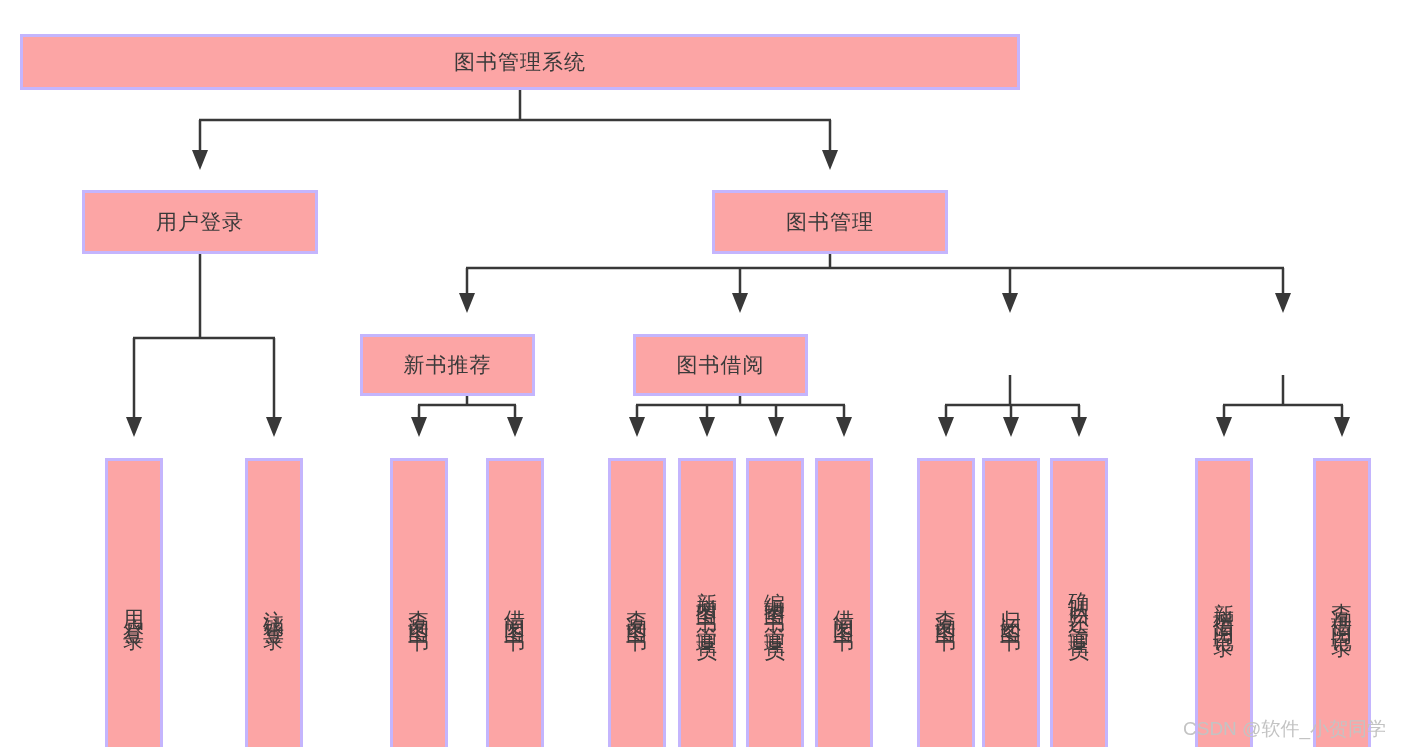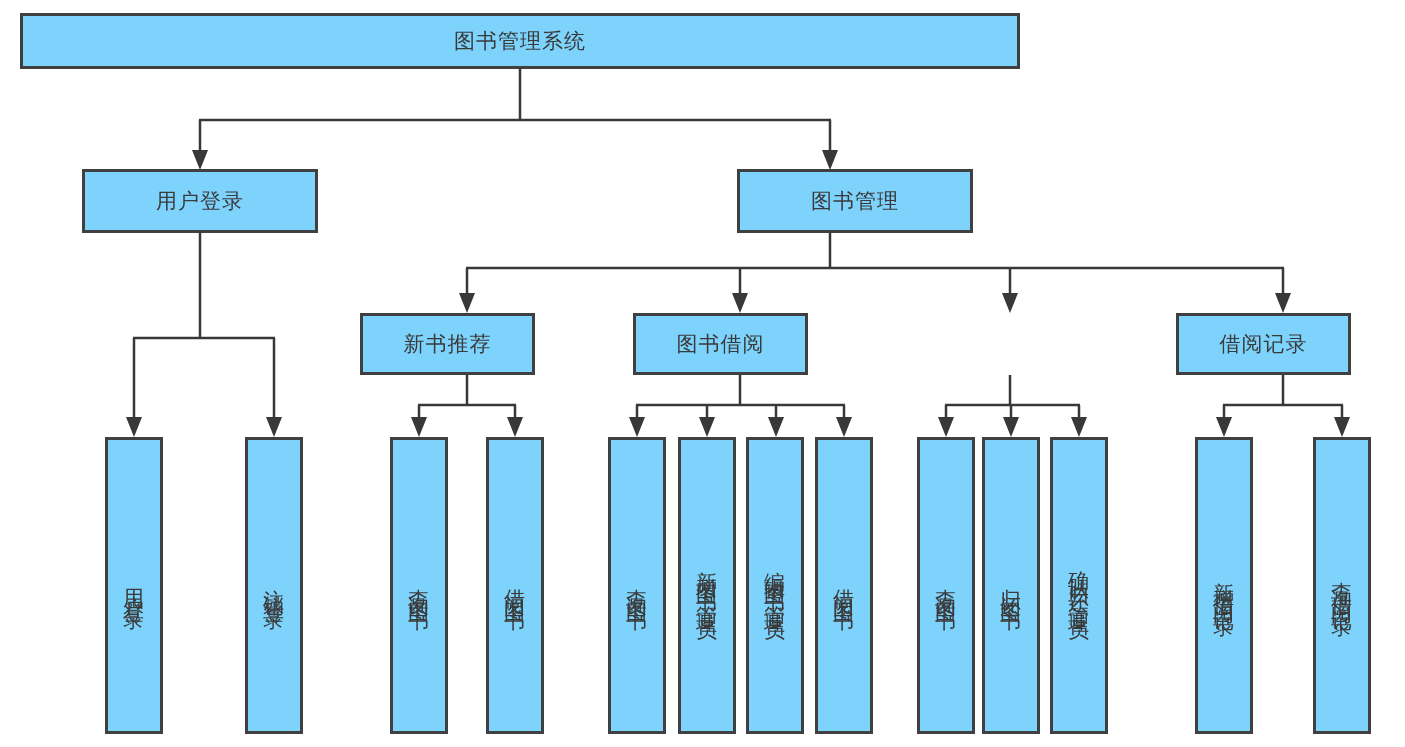--- a/index.html
+++ b/index.html
@@ -15,44 +15,45 @@
   #connectors {
     position: absolute;
     left: 0; top: 0;
     width: 1405px;
     height: 747px;
     pointer-events: none;
   }
   .node {
     position: absolute;
     box-sizing: border-box;
-    background: #7dd3fc;
-    border: 3px solid #404040;
+    background: #fca5a5;
+    border: 3px solid #c4b5fd;
     display: flex;
     align-items: center;
     justify-content: center;
+    margin-top: 21px;
   }
   .hlabel {
     font-size: 21px;
     letter-spacing: 1px;
     white-space: nowrap;
     color: #3a3a3a;
   }
   .vbox .vlabel {
     writing-mode: vertical-rl;
     text-orientation: mixed;
     font-size: 21px;
     line-height: 1;
     letter-spacing: 7px;
     color: #3a3a3a;
     white-space: nowrap;
   }
   .root-box   { left: 20px;  top: 13px;  width: 1000px; height: 56px; }
   .lvl1-a     { left: 82px;  top: 169px; width: 236px;  height: 64px; }
-  .lvl1-b     { left: 737px; top: 169px; width: 236px;  height: 64px; }
+  .lvl1-b     { left: 712px; top: 169px; width: 236px;  height: 64px; }
   .lvl2       { top: 313px; width: 175px; height: 62px; }
   .lvl2-a { left: 360px; }
   .lvl2-b { left: 633px; justify-content: center; }
   .lvl2-c { left: 903px; }
   .lvl2-d { left: 1176px; }
   .vbox { top: 437px; width: 58px; height: 297px; }
   .leaf-1  { left: 105px; }
   .leaf-2  { left: 245px; }
   .leaf-3  { left: 390px; }
   .leaf-4  { left: 486px; }
@@ -121,23 +122,20 @@
   <div class="node lvl1-b">
     <span class="hlabel">图书管理</span>
   </div>
 
   <div class="node lvl2 lvl2-a">
     <span class="hlabel">新书推荐</span>
   </div>
   <div class="node lvl2 lvl2-b">
     <span class="hlabel">图书借阅</span>
   </div>
-  <div class="node lvl2 lvl2-d">
-    <span class="hlabel">借阅记录</span>
-  </div>
 
   <div class="node vbox leaf-1">
     <span class="vlabel">用户登录</span>
   </div>
   <div class="node vbox leaf-2">
     <span class="vlabel">注销登录</span>
   </div>
 
   <div class="node vbox leaf-3">
     <span class="vlabel">查询图书</span>
@@ -169,14 +167,15 @@
     <span class="vlabel">确认归还（管理员）</span>
   </div>
 
   <div class="node vbox leaf-12">
     <span class="vlabel">新增借阅记录</span>
   </div>
   <div class="node vbox leaf-13">
     <span class="vlabel">查询借阅记录</span>
   </div>
 
+  <div class="watermark">CSDN @软件_小贺同学</div>
 
 </div>
 
 </body></html>

